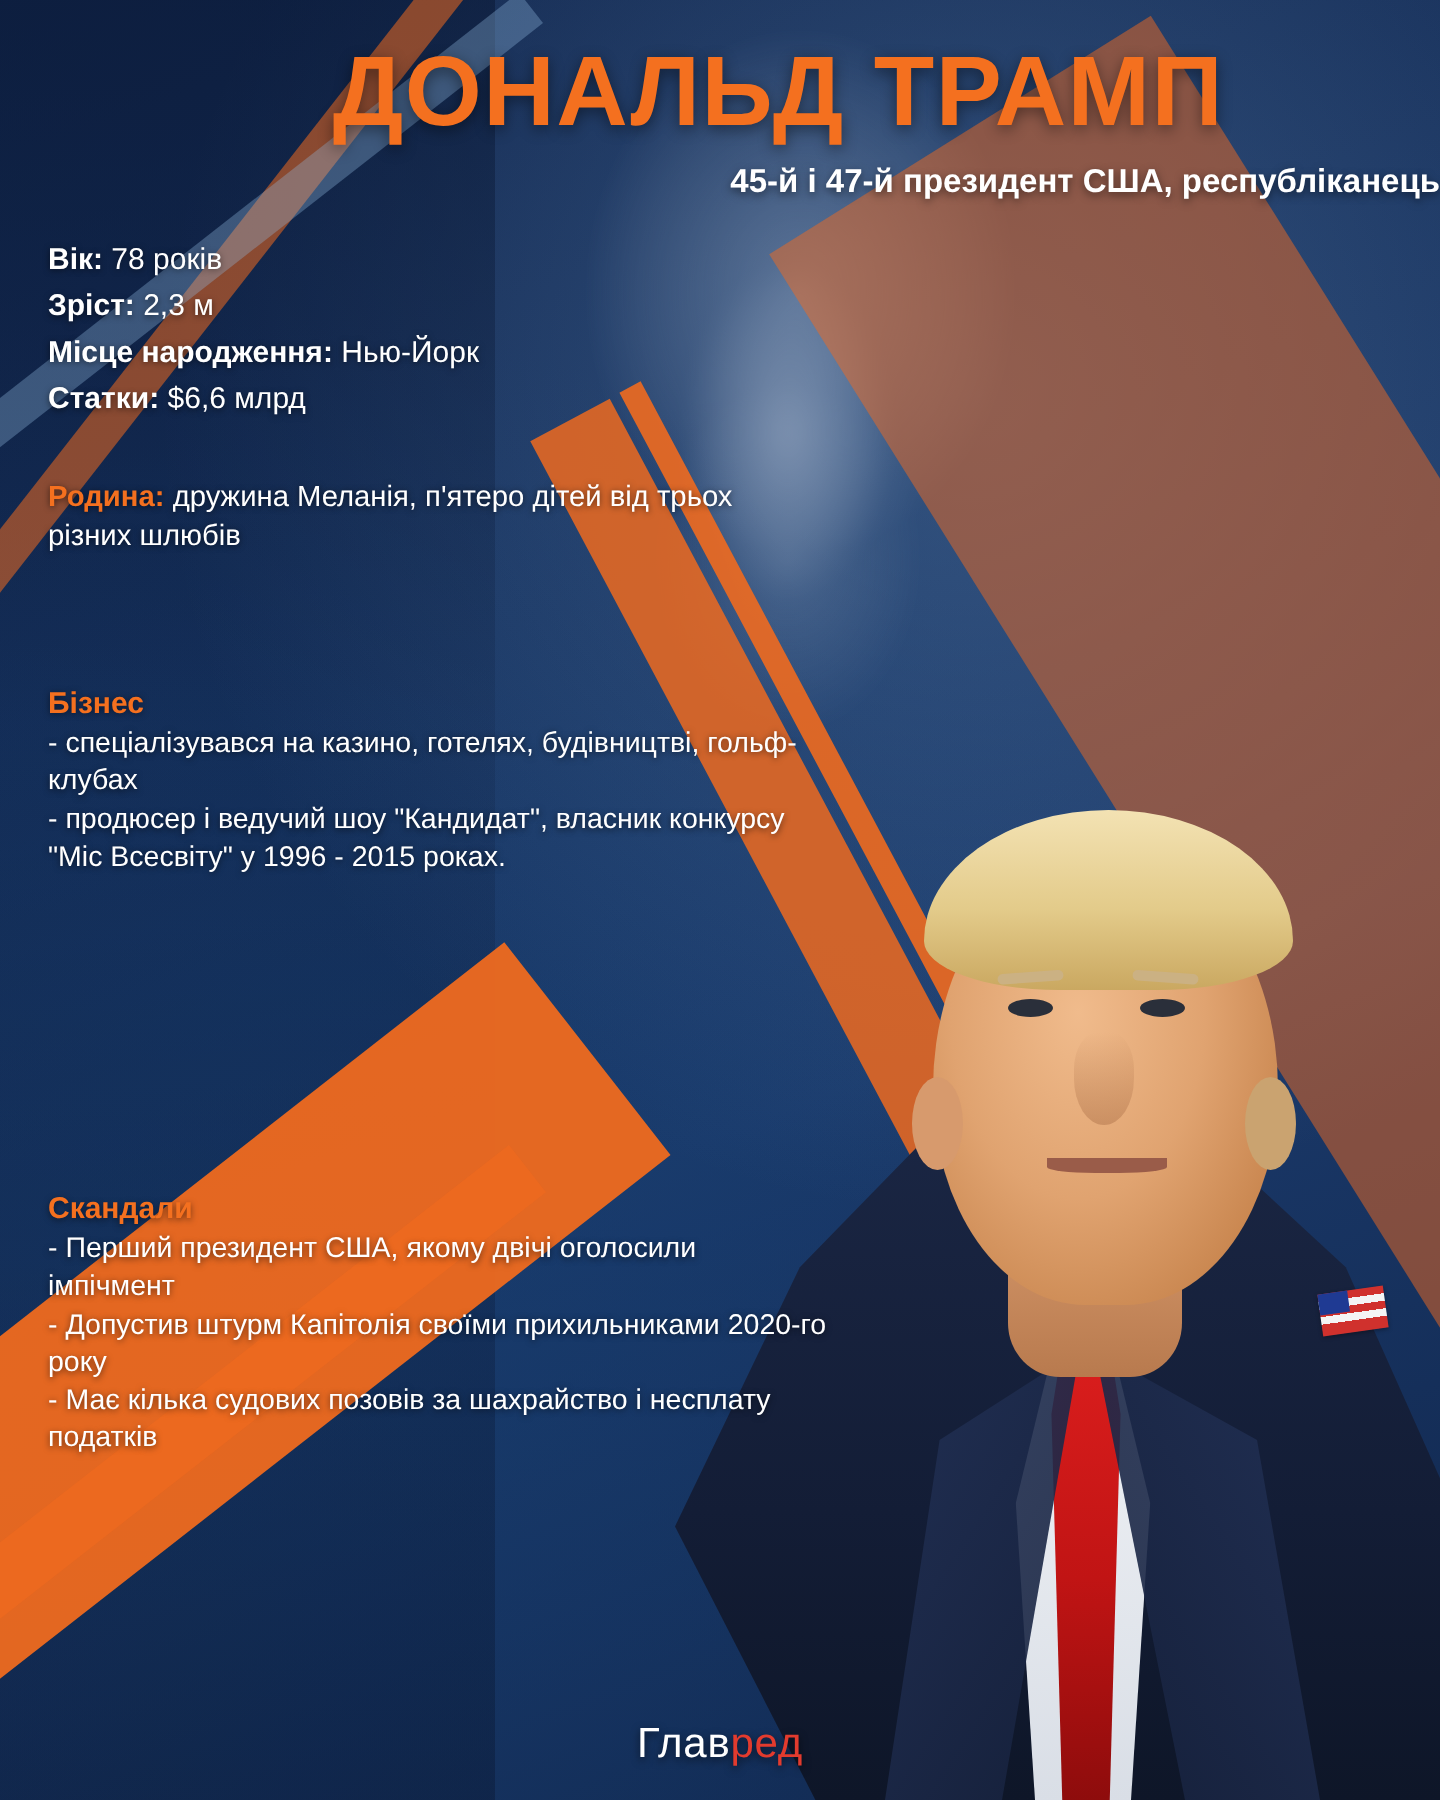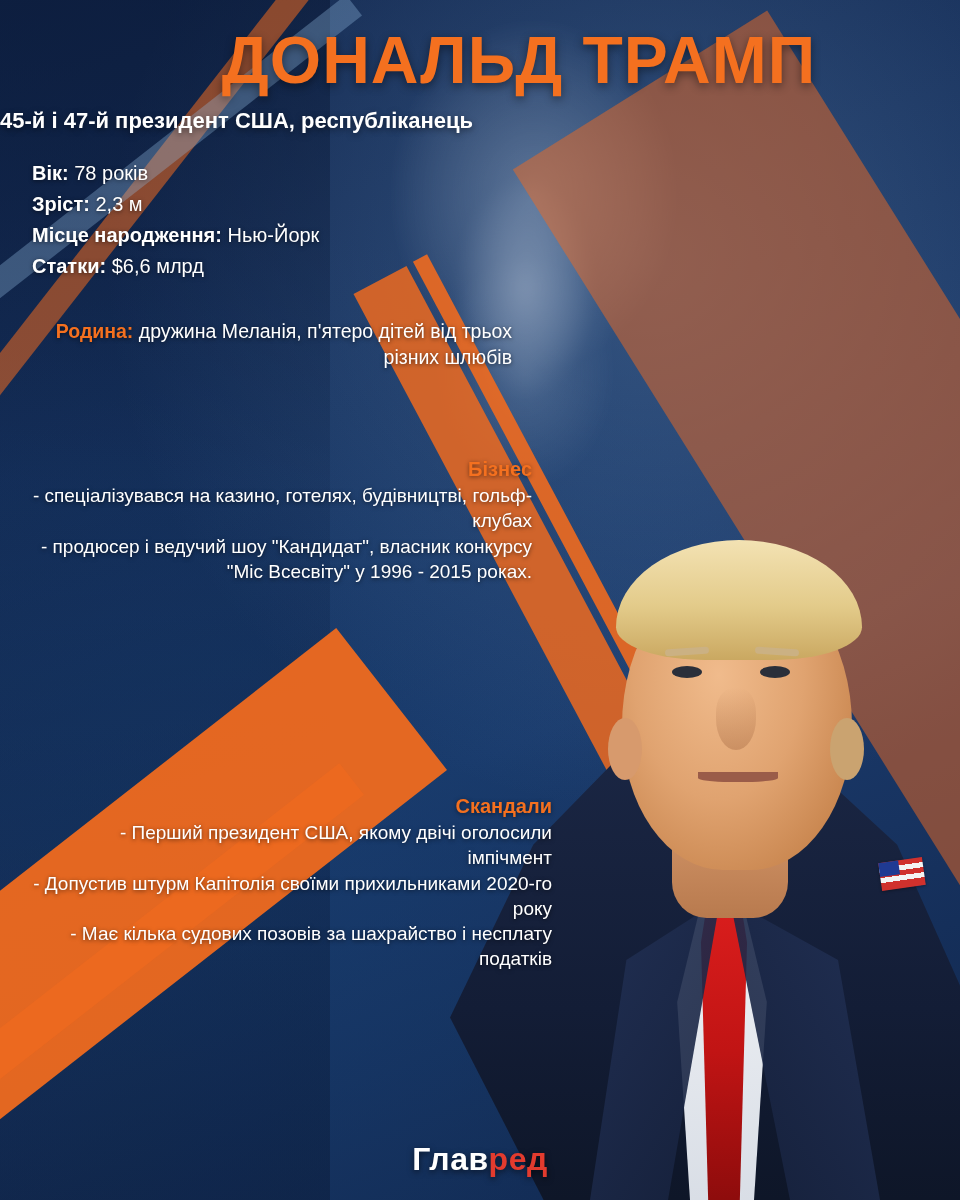--- a/index.html
+++ b/index.html
@@ -127,48 +127,48 @@
   .title {
     position:absolute; top:22px; left:0; width:960px;
     text-align:center;
     font-size:66px; font-weight:bold; letter-spacing:1px;
     color:#f4701f;
     text-shadow:0 3px 10px rgba(0,0,0,.45);
     margin-left:39px;
   }
   .subtitle {
     position:absolute; top:108px; left:0; width:960px;
-    text-align:left;
+    text-align:right;
     font-size:22px; font-weight:bold; color:#ffffff;
     text-shadow:0 2px 6px rgba(0,0,0,.5);
   }
   .facts { position:absolute; top:158px; left:32px; width:430px; }
   .fact {
     font-size:20px; color:#ffffff; line-height:1.55; text-shadow:0 1px 4px rgba(0,0,0,.55);
   }
   .fact b { color:#ffffff; }
 
-  .block { position:absolute; left:32px; width:500px;text-align:right; }
+  .block { position:absolute; left:32px; width:500px; }
   .block h3 {
     font-size:20px; color:#f4701f; font-weight:bold; margin-bottom:2px;
     text-shadow:0 1px 4px rgba(0,0,0,.5);
   }
   .block p, .block li {
     font-size:19px; color:#ffffff; line-height:1.33; text-shadow:0 1px 4px rgba(0,0,0,.6);
     list-style:none;
   }
   .block .lead b { color:#f4701f; }
   #family  { top:318px; width:480px; }
   #family p { font-size:19.5px; line-height:1.35; }
   #business{ top:458px; }
   #scandals{ top:795px; width:520px; }
 
   .logo {
     position:absolute; left:0; bottom:22px; width:960px; text-align:center;
-    font-size:32px; font-weight:bold; letter-spacing:.5px;
+    font-size:28px; font-weight:normal; letter-spacing:.5px;
     text-shadow:0 2px 6px rgba(0,0,0,.6);
   }
   .logo .w { color:#ffffff; }
   .logo .r { color:#e23b2e; }
 </style>
 </head>
 <body>
 
 <div class="poster">
 

